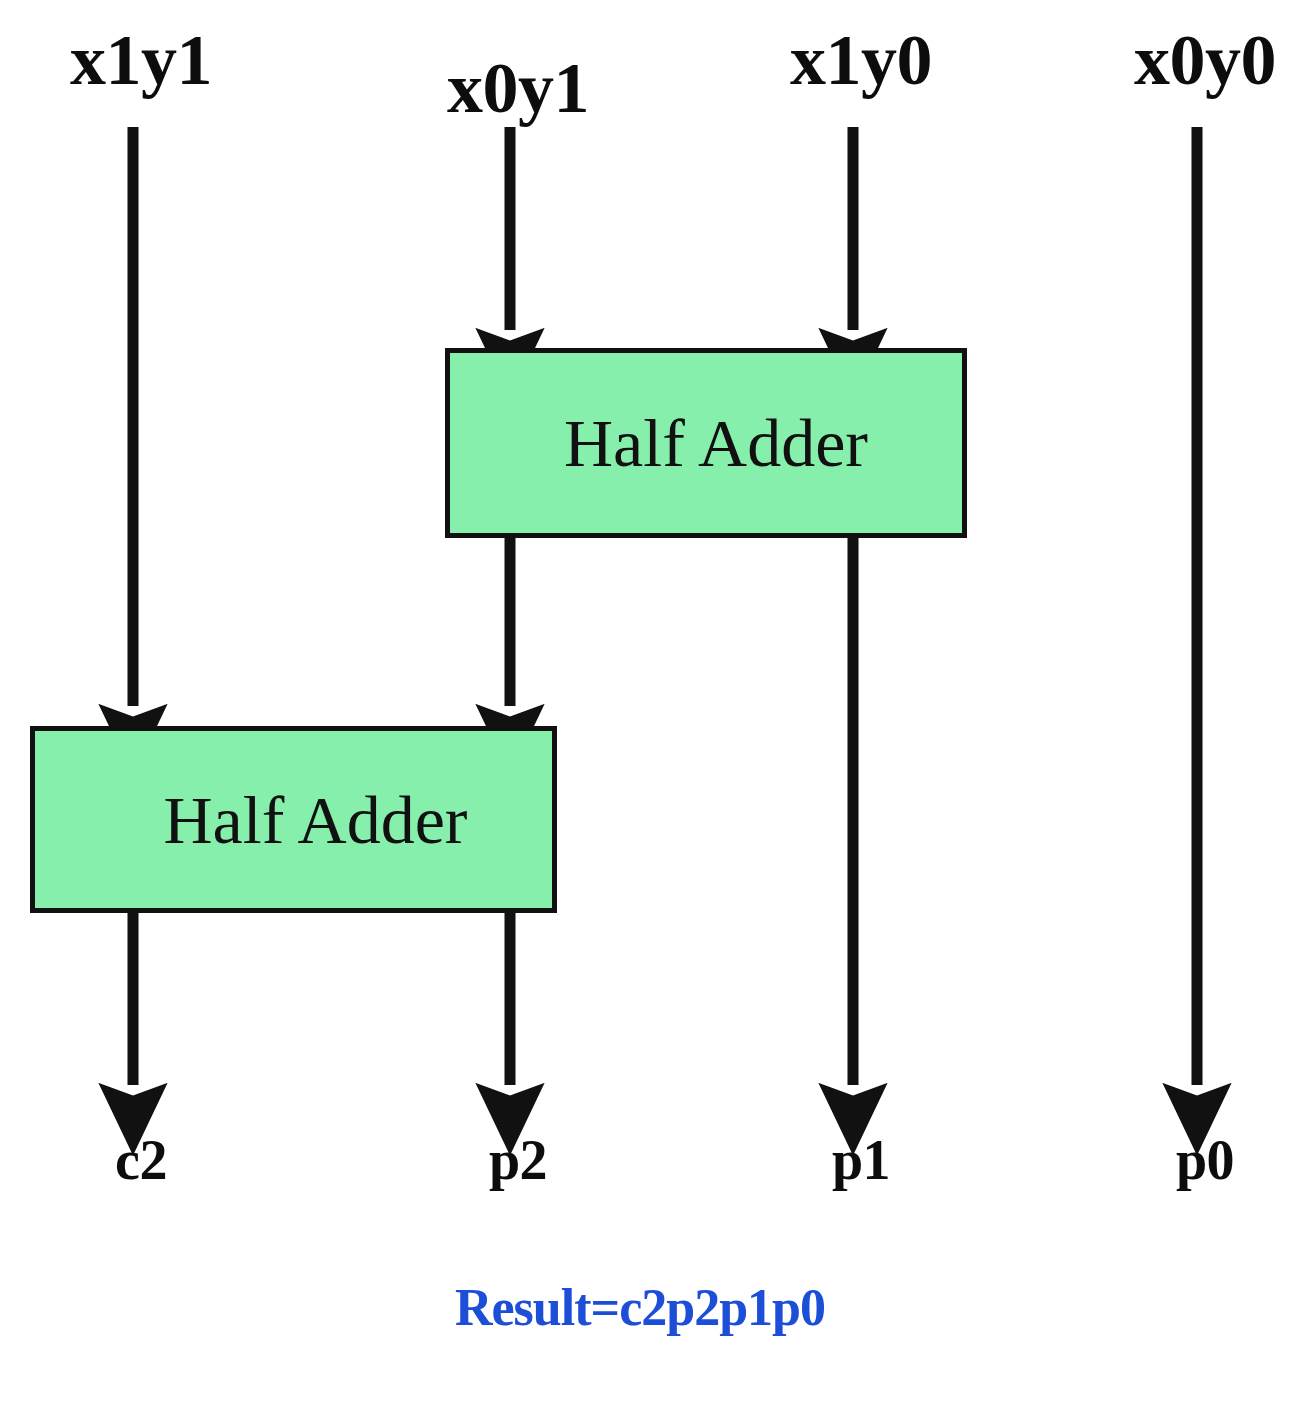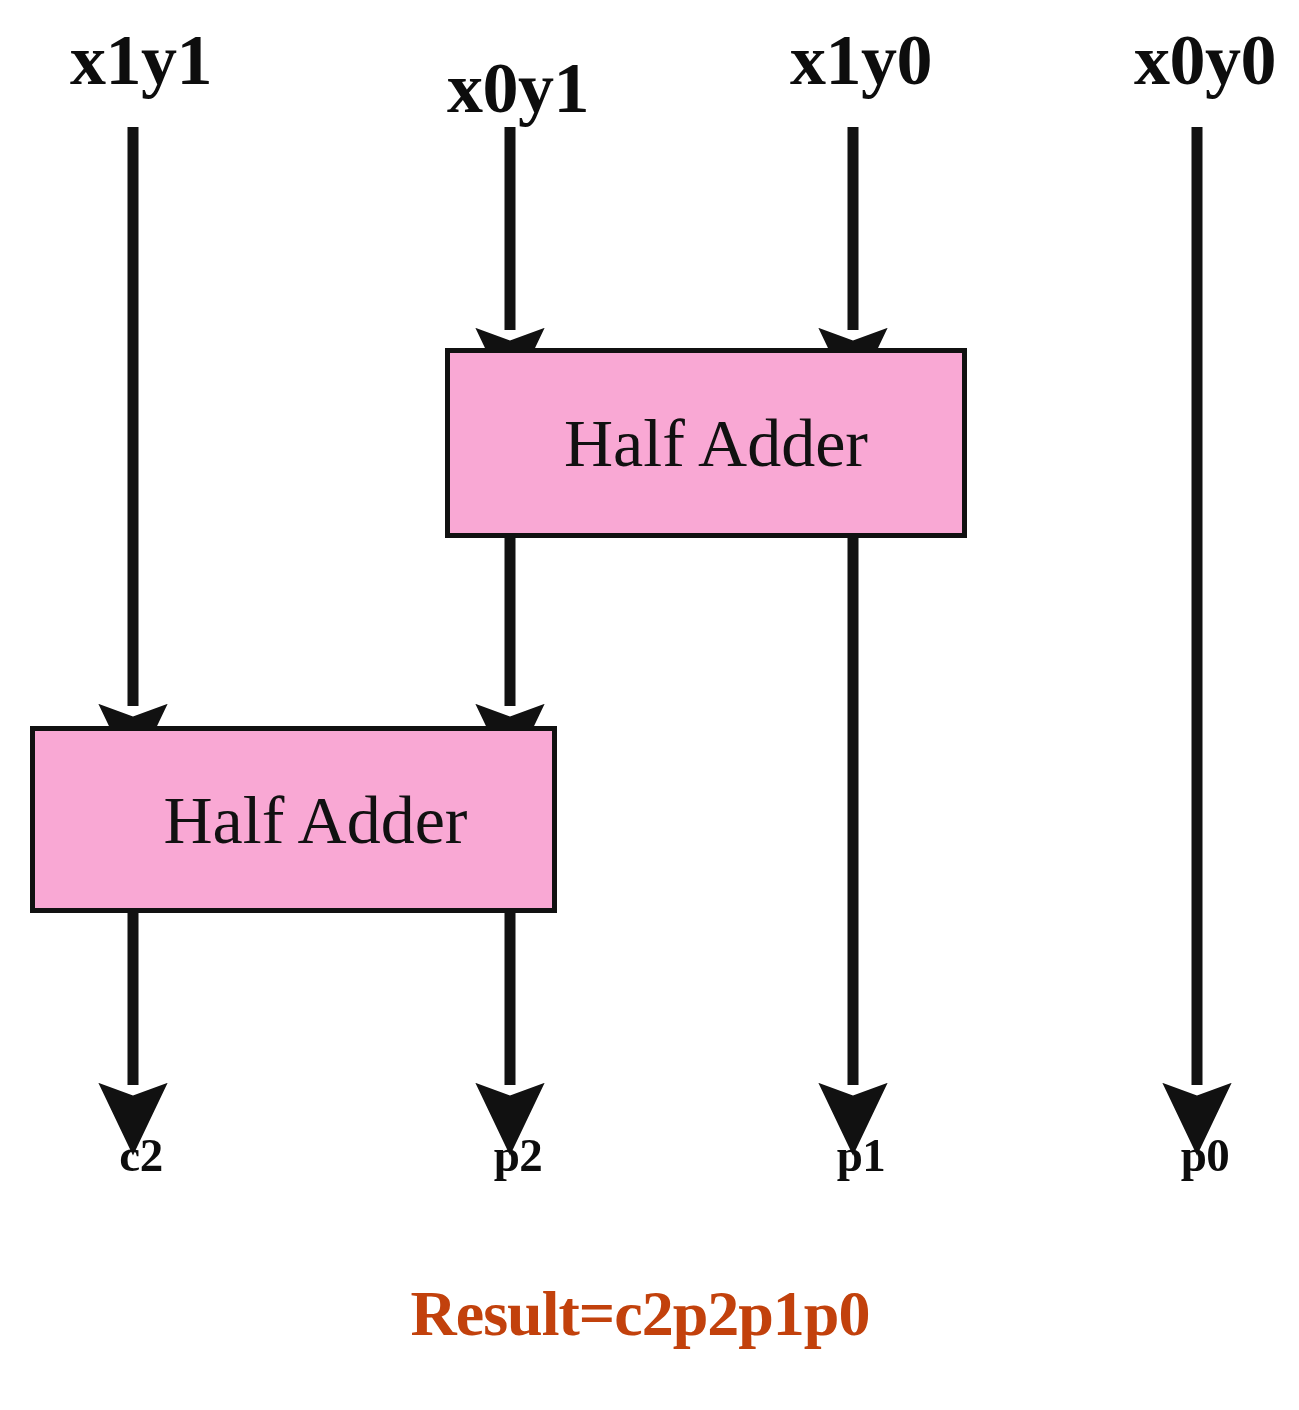--- a/index.html
+++ b/index.html
@@ -35,37 +35,37 @@
     white-space: nowrap;
     text-align: center;
     line-height: 1;
     letter-spacing: -0.5px;
     padding-left: 8px;
   }
   .input-label {
     font-size: 72px;
   }
   .output-label {
-    font-size: 47px;
+    font-size: 56px;
   }
   .result-label {
     position: absolute;
     font-family: "Liberation Serif", "DejaVu Serif", serif;
     font-weight: bold;
-    font-size: 64px;
-    color: #c2410c;
+    font-size: 52px;
+    color: #1d4ed8;
     white-space: nowrap;
     text-align: center;
     line-height: 1;
     letter-spacing: -1px;
   }
   .block {
     position: absolute;
     box-sizing: border-box;
-    background: #f9a8d4;
+    background: #86efac;
     border: 5px solid #111111;
     display: flex;
     align-items: center;
     justify-content: center;
   }
   .block-text {
     font-family: "Liberation Serif", "DejaVu Serif", serif;
     font-weight: normal;
     font-size: 68px;
     color: #111111;

